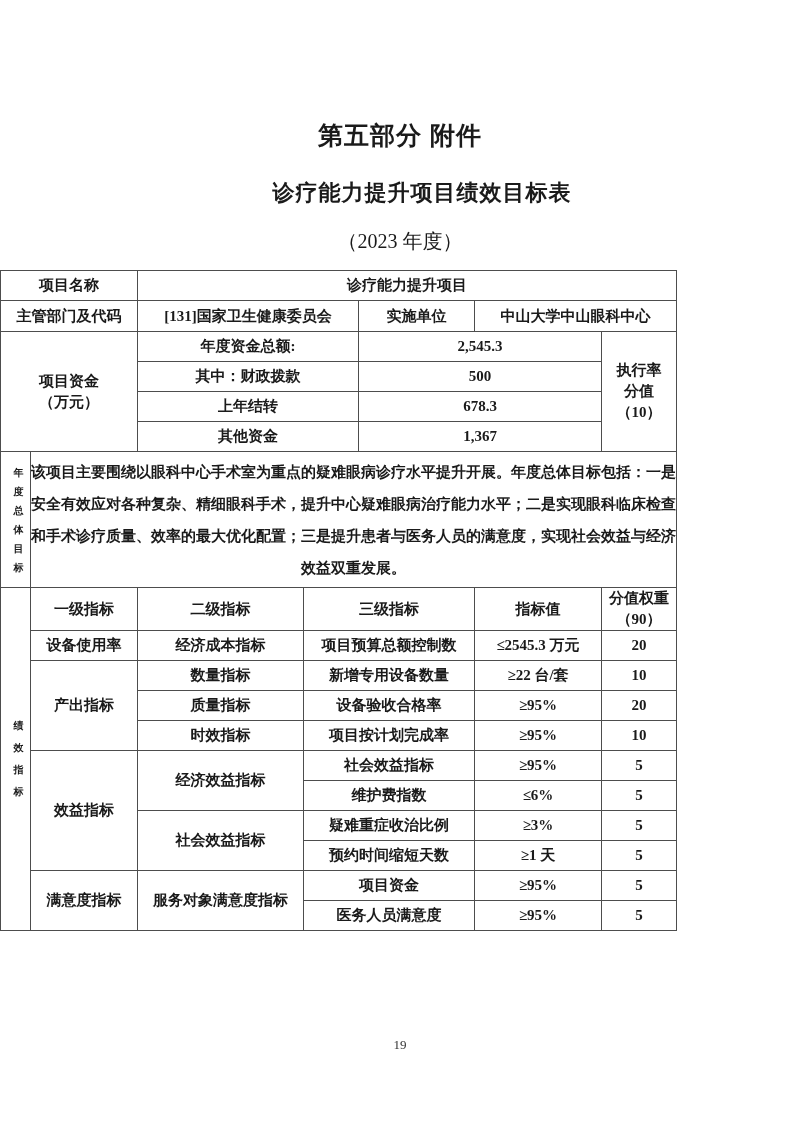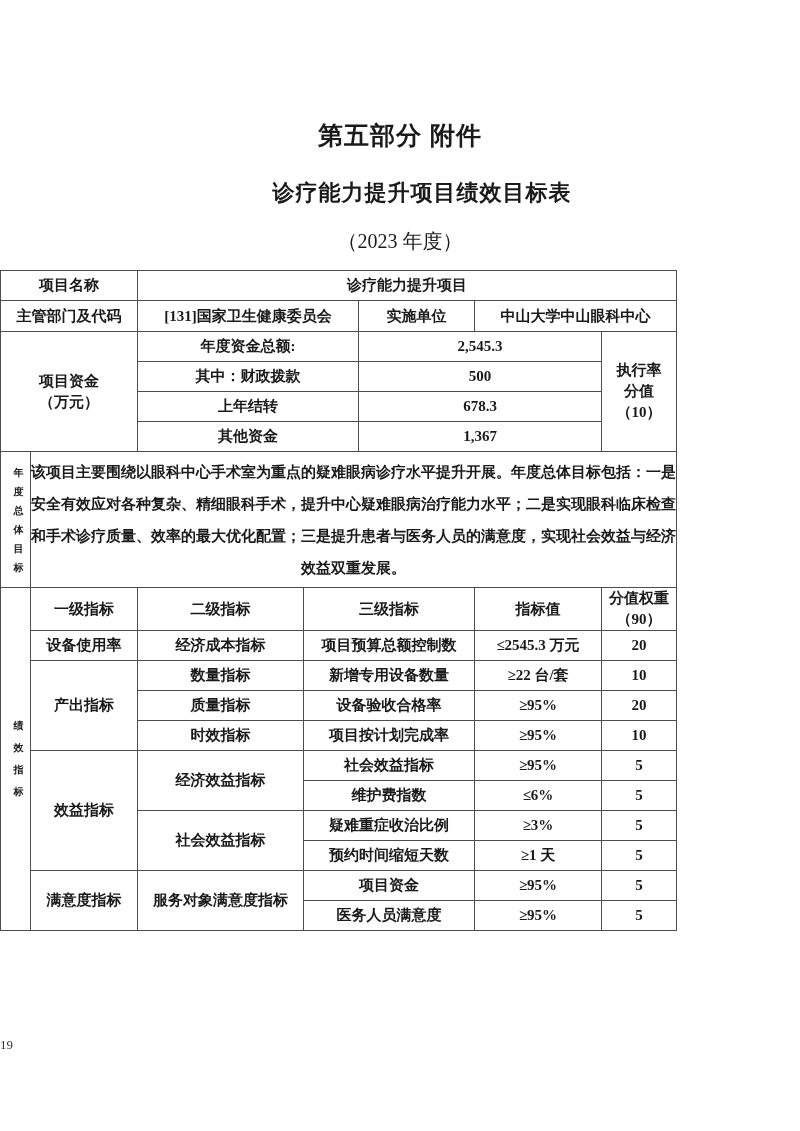--- a/index.html
+++ b/index.html
@@ -59,21 +59,21 @@
   .vstack.lh22 { line-height:22px; }
 
   td.goal-text {
     text-align:justify; vertical-align:middle;
     padding:6px 11px 6px 12px;
     line-height:32px; font-size:15.5px;
   }
 
   .page-number {
     position:absolute; left:0; right:0; top:1037px;
-    text-align:left; font-size:13px; color:#333;
+    text-align:center; font-size:13px; color:#333;
   }
 </style>
 </head>
 <body>
 
 <div class="page">
 
   <div class="part-title">第五部分 附件</div>
   <div class="doc-title">诊疗能力提升项目绩效目标表</div>
   <div class="year-line">（2023 年度）</div>

